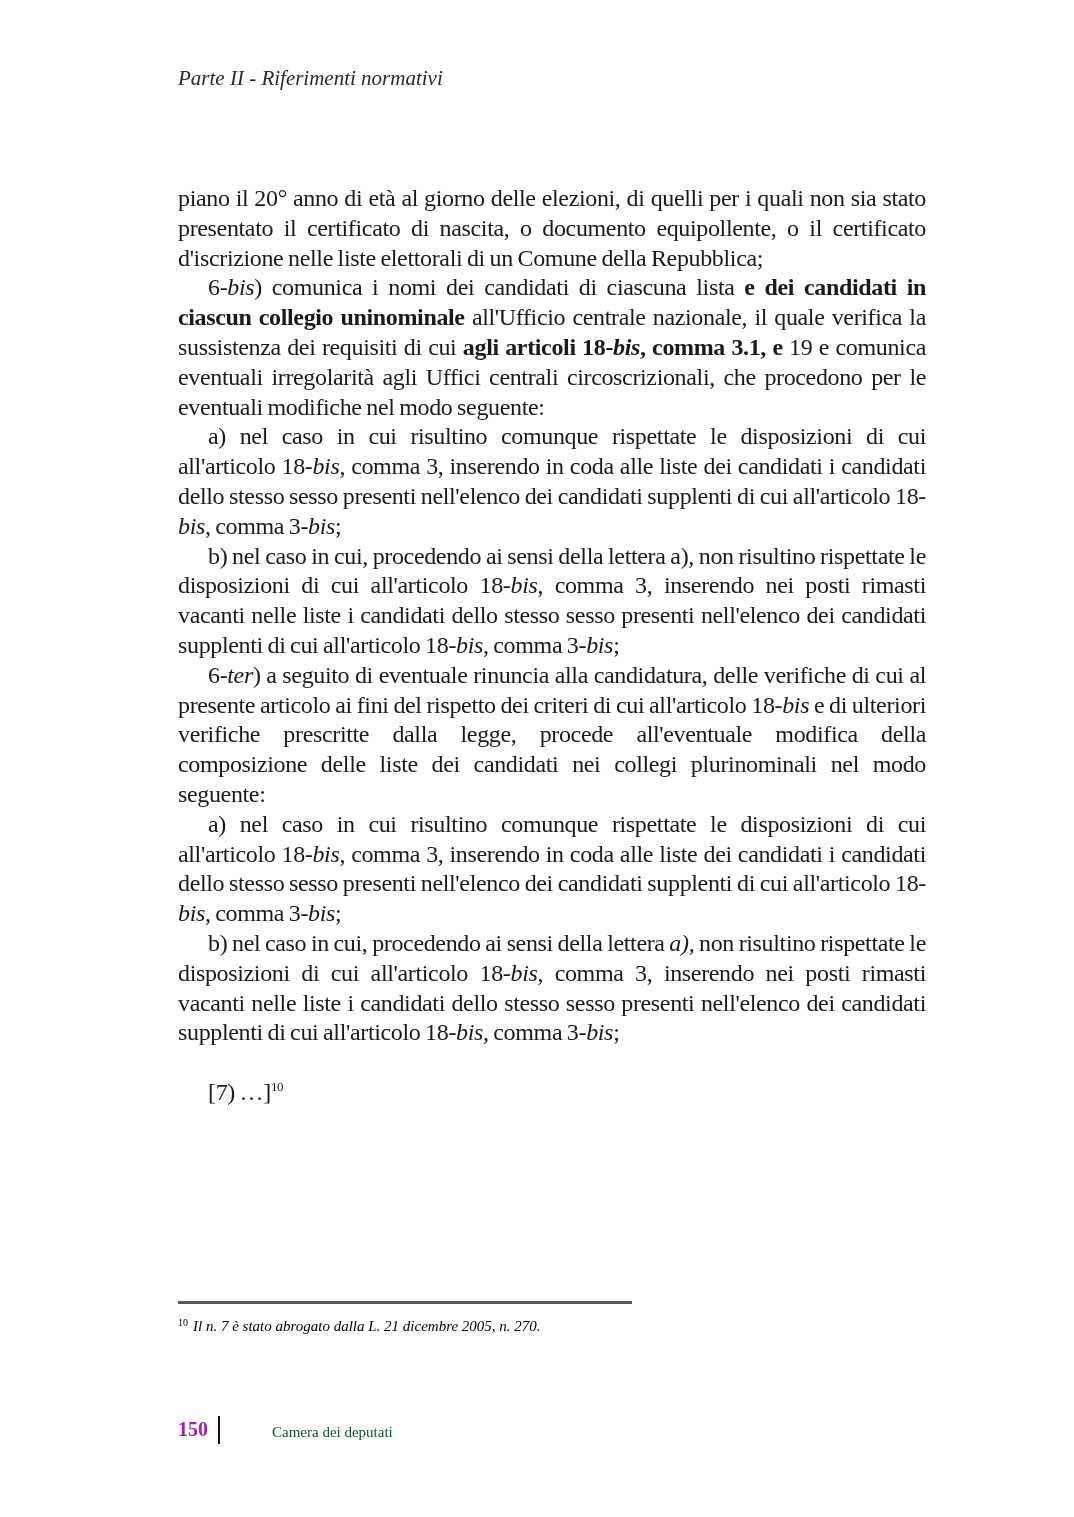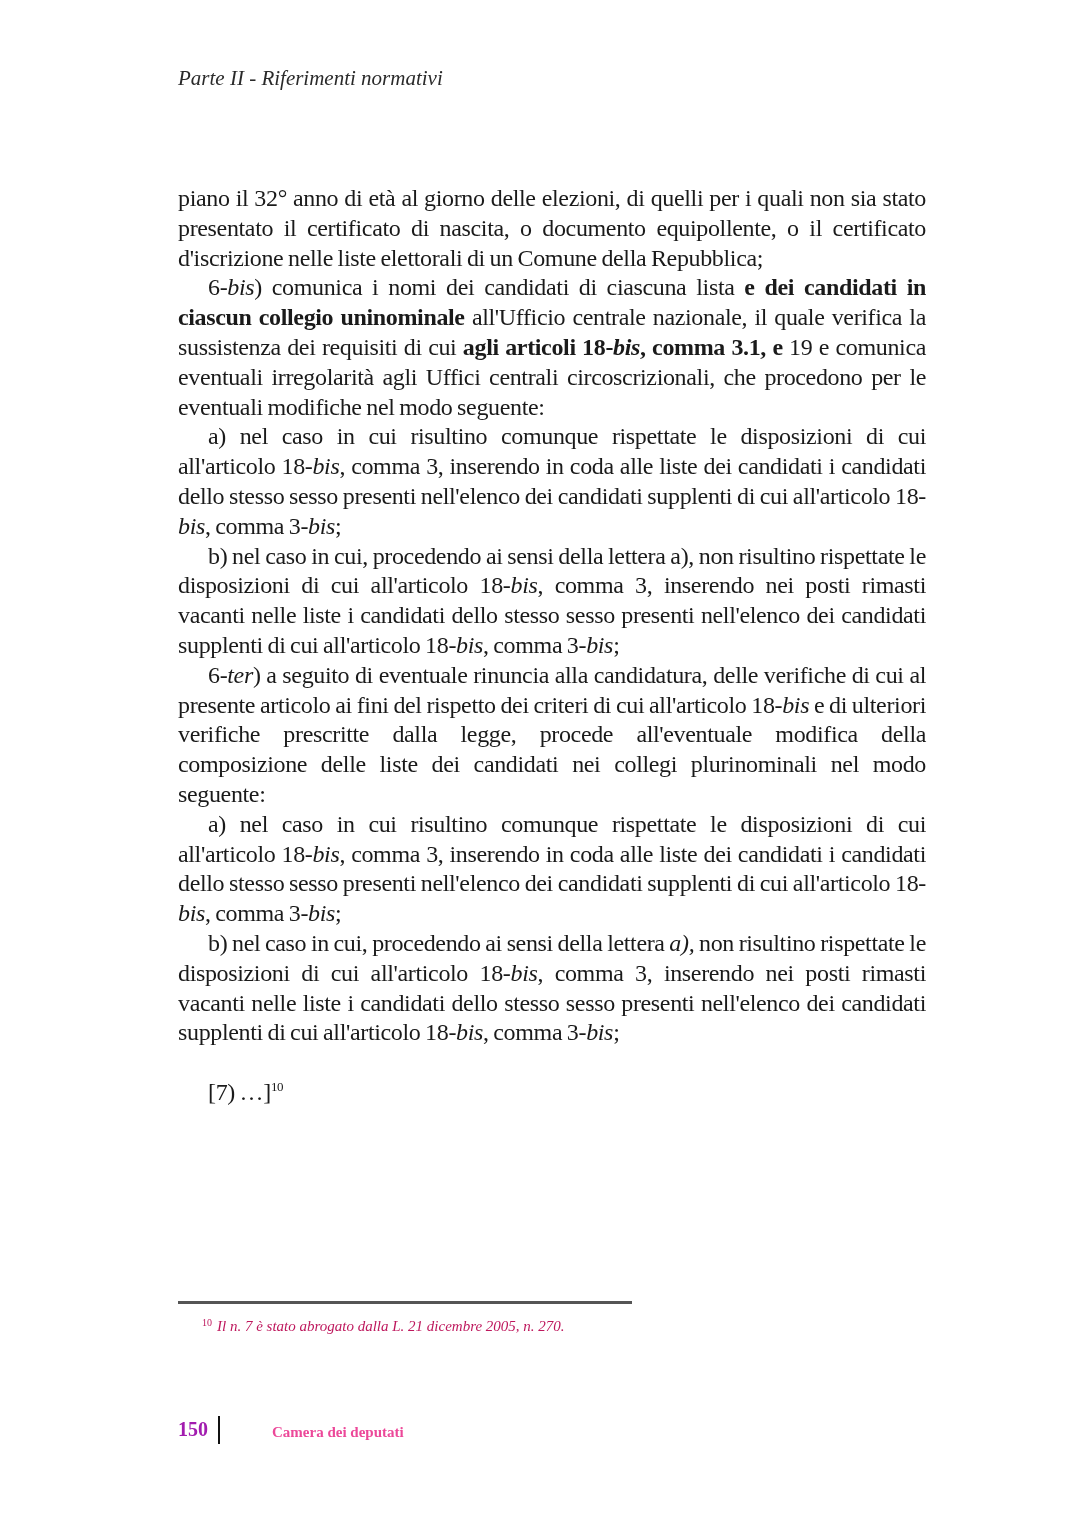--- a/index.html
+++ b/index.html
@@ -22,40 +22,40 @@
     .body-text p.gap { margin-top: 30px; }
     .body-text b { font-weight: bold; }
     .body-text i { font-style: italic; }
     sup { font-size: 13px; vertical-align: 9px; line-height: 0; }
     .fn-rule {
       position: absolute; left: 178px; top: 1301px; width: 454px; height: 3px;
       background: #555555;
     }
     .footnote {
       position: absolute; left: 178px; top: 1318px;
-      font-size: 15px; font-style: italic; color: #be185d; margin-left: 24px;
+      font-size: 15px; font-style: italic; color: #000000;
     }
     .footnote sup { font-style: normal; font-size: 10px; vertical-align: 5px; margin-right: 5px; }
     .folio {
       position: absolute; left: 178px; top: 1418px; font-size: 20px; font-weight: bold; color: #a21caf;
     }
     .folio-bar {
       position: absolute; left: 218px; top: 1416px; width: 2px; height: 28px; background: #111;
     }
     .publisher {
-      position: absolute; left: 272px; top: 1424px; font-size: 15px; color: #ec4899; font-weight: bold;
+      position: absolute; left: 272px; top: 1424px; font-size: 15px; color: #14532d;
     }
   </style>
 </head>
 <body>
 
 <div class="running-head">Parte II - Riferimenti normativi</div>
 
 <div class="body-text">
-  <p>piano il 32° anno di età al giorno delle elezioni, di quelli per i quali non sia stato presentato il certificato di nascita, o documento equipollente, o il certificato d'iscrizione nelle liste elettorali di un Comune della Repubblica;</p>
+  <p>piano il 20° anno di età al giorno delle elezioni, di quelli per i quali non sia stato presentato il certificato di nascita, o documento equipollente, o il certificato d'iscrizione nelle liste elettorali di un Comune della Repubblica;</p>
   <p class="indent"><span>6-</span><i>bis</i><span>) comunica i nomi dei candidati di ciascuna lista </span><b>e dei candidati in ciascun collegio uninominale</b><span> all'Ufficio centrale nazionale, il quale verifica la sussistenza dei requisiti di cui </span><b><span>agli articoli 18-</span><i>bis</i><span>, comma 3.1, e</span></b><span> 19 e comunica eventuali irregolarità agli Uffici centrali circoscrizionali, che procedono per le eventuali modifiche nel modo seguente:</span></p>
   <p class="indent"><span>a) nel caso in cui risultino comunque rispettate le disposizioni di cui all'articolo 18-</span><i>bis</i><span>, comma 3, inserendo in coda alle liste dei candidati i candidati dello stesso sesso presenti nell'elenco dei candidati supplenti di cui all'articolo 18-</span><i>bis</i><span>, comma 3-</span><i>bis</i><span>;</span></p>
   <p class="indent"><span>b) nel caso in cui, procedendo ai sensi della lettera a), non risultino rispettate le disposizioni di cui all'articolo 18-</span><i>bis</i><span>, comma 3, inserendo nei posti rimasti vacanti nelle liste i candidati dello stesso sesso presenti nell'elenco dei candidati supplenti di cui all'articolo 18-</span><i>bis</i><span>, comma 3-</span><i>bis</i><span>;</span></p>
   <p class="indent"><span>6-</span><i>ter</i><span>) a seguito di eventuale rinuncia alla candidatura, delle verifiche di cui al presente articolo ai fini del rispetto dei criteri di cui all'articolo 18-</span><i>bis</i><span> e di ulteriori verifiche prescritte dalla legge, procede all'eventuale modifica della composizione delle liste dei candidati nei collegi plurinominali nel modo seguente:</span></p>
   <p class="indent"><span>a) nel caso in cui risultino comunque rispettate le disposizioni di cui all'articolo 18-</span><i>bis</i><span>, comma 3, inserendo in coda alle liste dei candidati i candidati dello stesso sesso presenti nell'elenco dei candidati supplenti di cui all'articolo 18-</span><i>bis</i><span>, comma 3-</span><i>bis</i><span>;</span></p>
   <p class="indent"><span>b) nel caso in cui, procedendo ai sensi della lettera </span><i>a),</i><span> non risultino rispettate le disposizioni di cui all'articolo 18-</span><i>bis</i><span>, comma 3, inserendo nei posti rimasti vacanti nelle liste i candidati dello stesso sesso presenti nell'elenco dei candidati supplenti di cui all'articolo 18-</span><i>bis</i><span>, comma 3-</span><i>bis</i><span>;</span></p>
   <p class="indent gap"><span>[7) …]</span><sup>10</sup></p>
 </div>
 
 <div class="fn-rule"></div>

